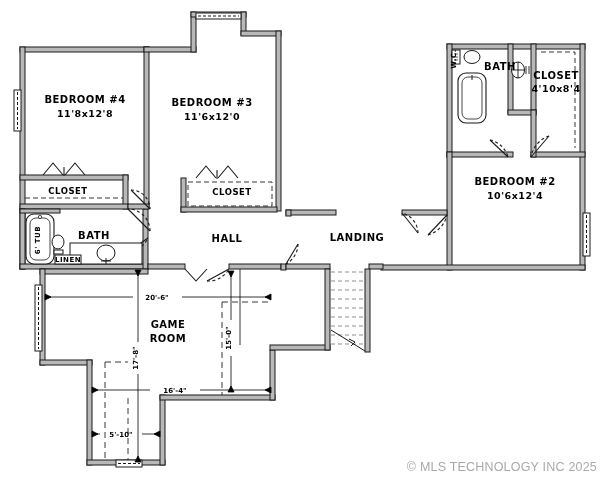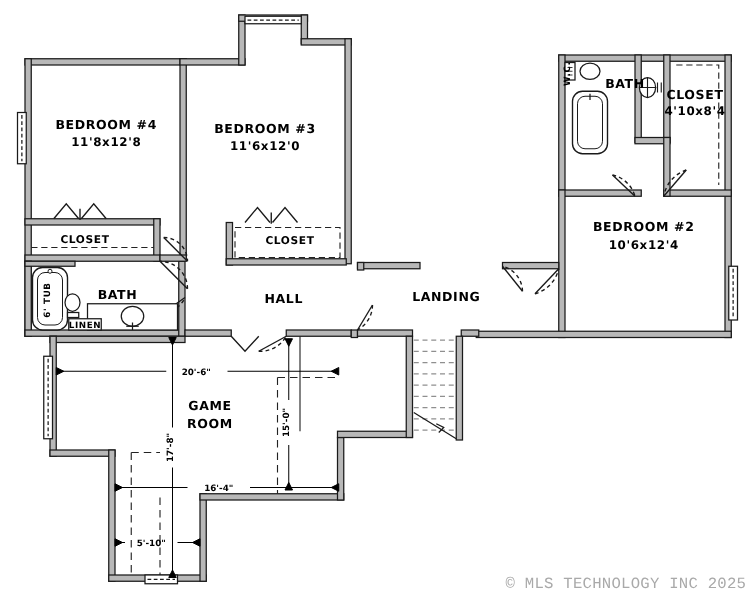--- a/index.html
+++ b/index.html
@@ -9,21 +9,21 @@
   svg#floorplan{position:absolute;left:0;top:0;width:605px;height:480px;display:block;}
   .rm-label{font-family:"DejaVu Sans",sans-serif;font-weight:700;fill:#000;
             text-anchor:middle;letter-spacing:0.5px;}
   .rm-name{font-size:10px;}
   .rm-dim{font-size:9.5px;}
   .rm-small{font-size:8.5px;}
   .rm-tiny{font-size:7px;}
   .dim-text{font-family:"DejaVu Sans",sans-serif;font-size:7px;fill:#000;
             text-anchor:middle;font-weight:700;}
   .copyright{position:absolute;right:8px;bottom:6px;color:#a9a9a9;
-             font-family:Liberation Mono, monospace;font-size:12.5px;
+             font-family:Liberation Sans, sans-serif;font-size:12.5px;
              letter-spacing:0.2px;white-space:nowrap;}
 </style>
 </head>
 <body>
 
 <div id="plan-root">
 
   <svg id="floorplan" viewBox="0 0 605 480">
 
     <g stroke="#1a1a1a" stroke-width="1" fill="#b8b8b8">

